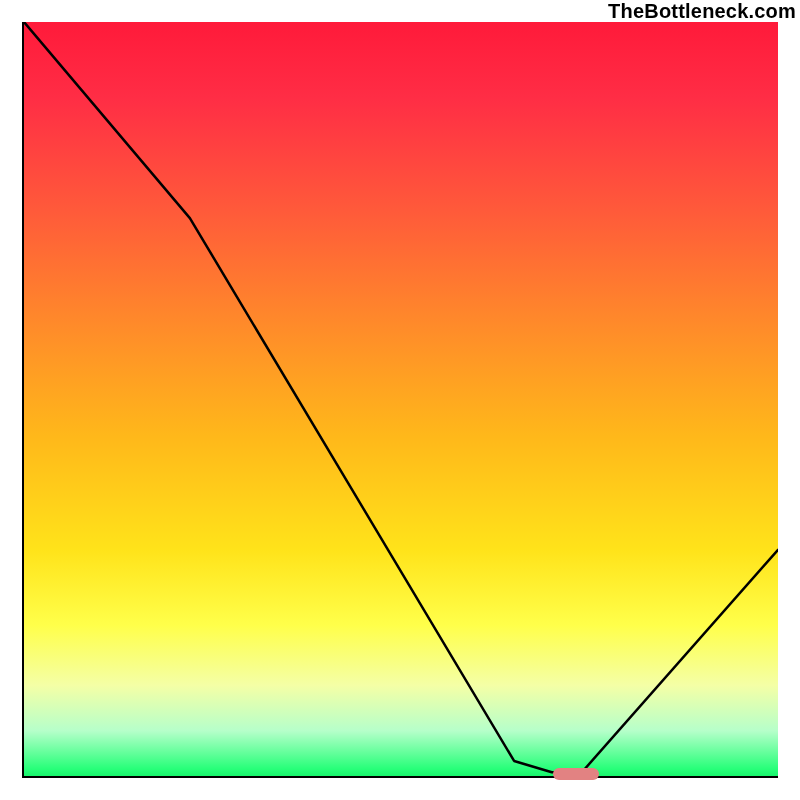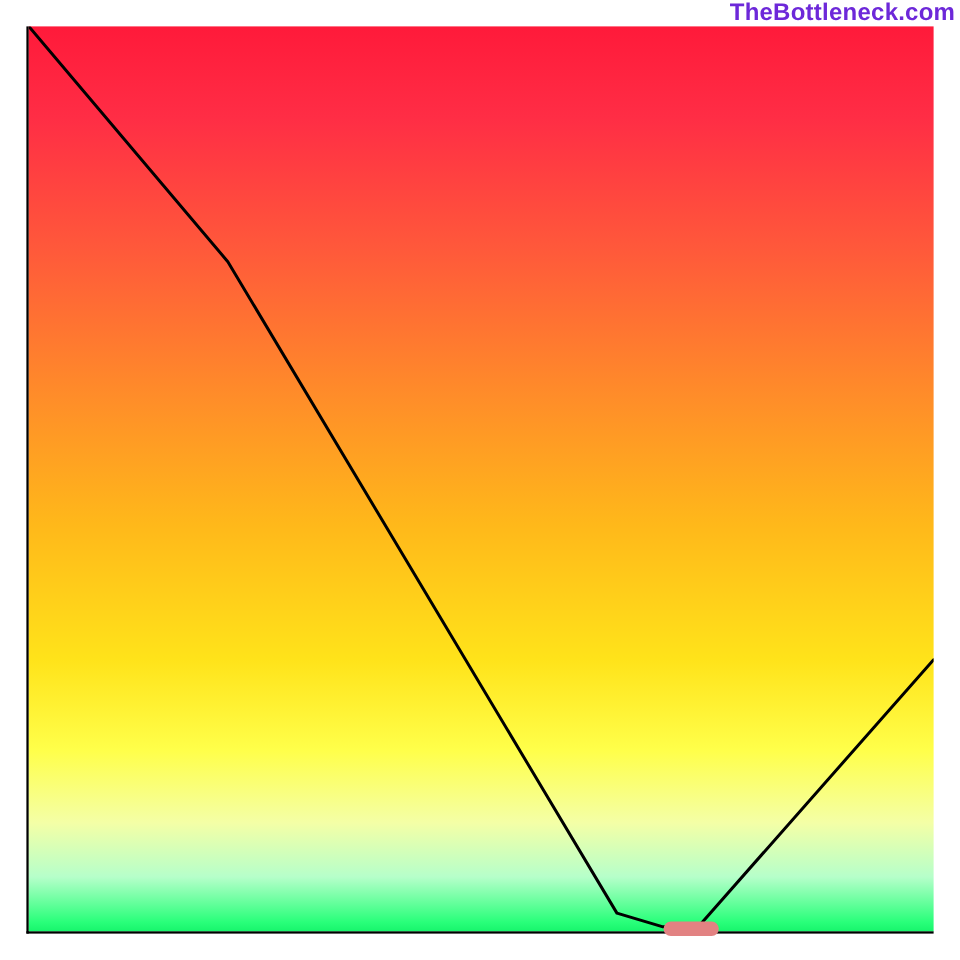--- a/index.html
+++ b/index.html
@@ -38,21 +38,21 @@
       #18f56c 100%
     );
   }
   .watermark {
     position: absolute;
     top: 0px;
     right: 4px;
     font-family: Arial, Helvetica, sans-serif;
     font-size: 20px;
     font-weight: bold;
-    color: #6d28d9;
+    color: #000000;
     letter-spacing: 0.2px;
   }
   svg.curve {
     position: absolute;
     left: 0;
     top: 0;
     width: 100%;
     height: 100%;
     pointer-events: none;
   }

